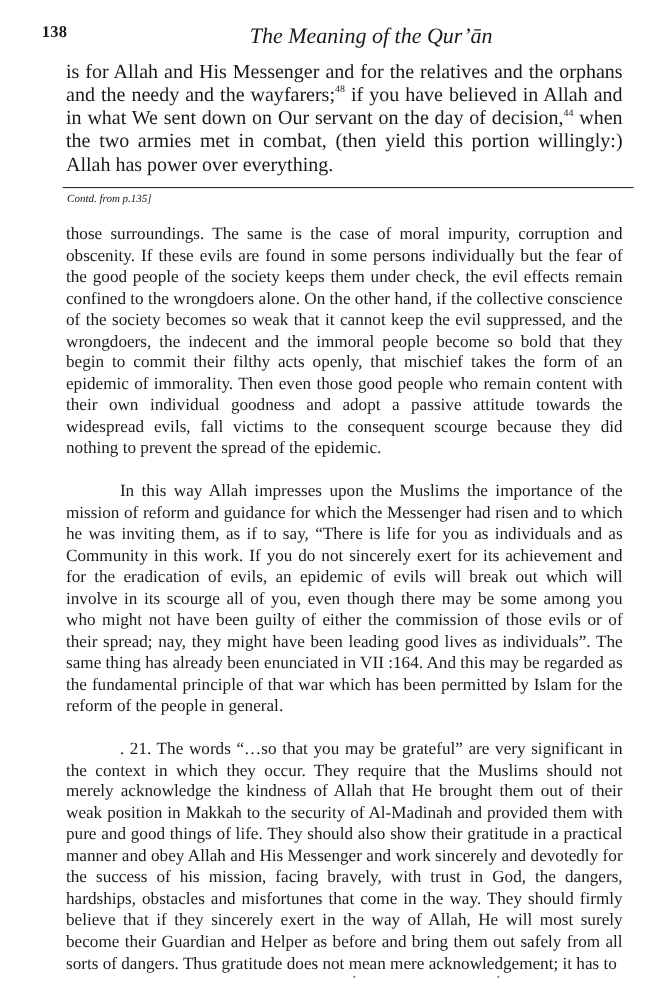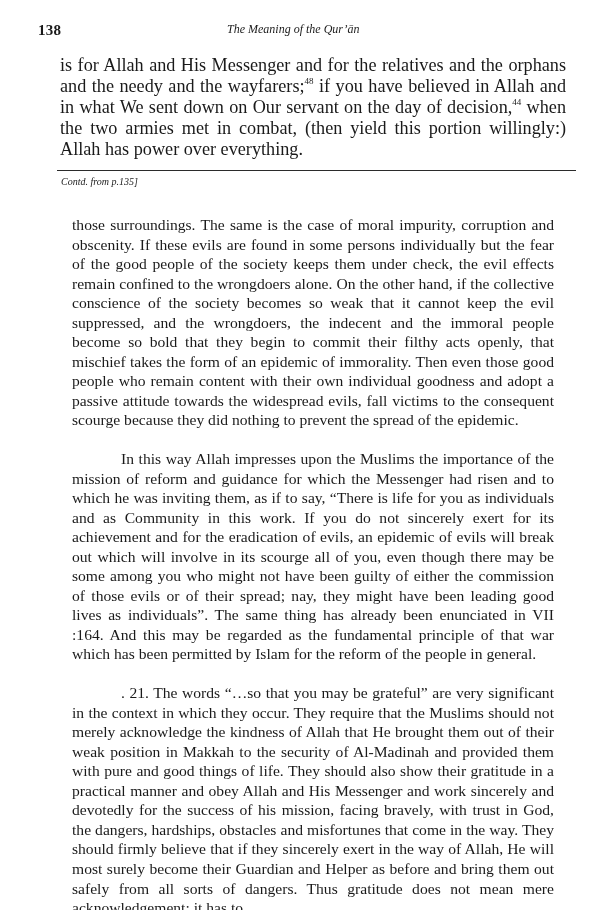--- a/index.html
+++ b/index.html
@@ -36,21 +36,21 @@
     font-weight: bold;
     font-size: 15px;
     letter-spacing: 0.2px;
     text-align: center;
   }
   .book-title {
     position: absolute;
     left: 189px;
     top: 0;
     font-style: italic;
-    font-size: 12px;
+    font-size: 20px;
     white-space: nowrap;
   }
   .verse-text {
     position: absolute;
     top: 55px;
     left: 60px;
     width: 506px;
     font-size: 18.2px;
     line-height: 21px;
     text-align: justify;
@@ -80,21 +80,21 @@
   .commentary {
     position: absolute;
     top: 203px;
     left: 60px;
     width: 506px;
     font-size: 15.6px;
     line-height: 19.55px;
     text-align: justify;
   }
   .commentary p {
-    margin: 12px;
+    margin: 0;
   }
   .commentary p + p {
     margin-top: 19px;
   }
   .commentary p.indent {
     text-indent: 49px;
   }
   .stray-mark {
     position: absolute;
     width: 2px;

